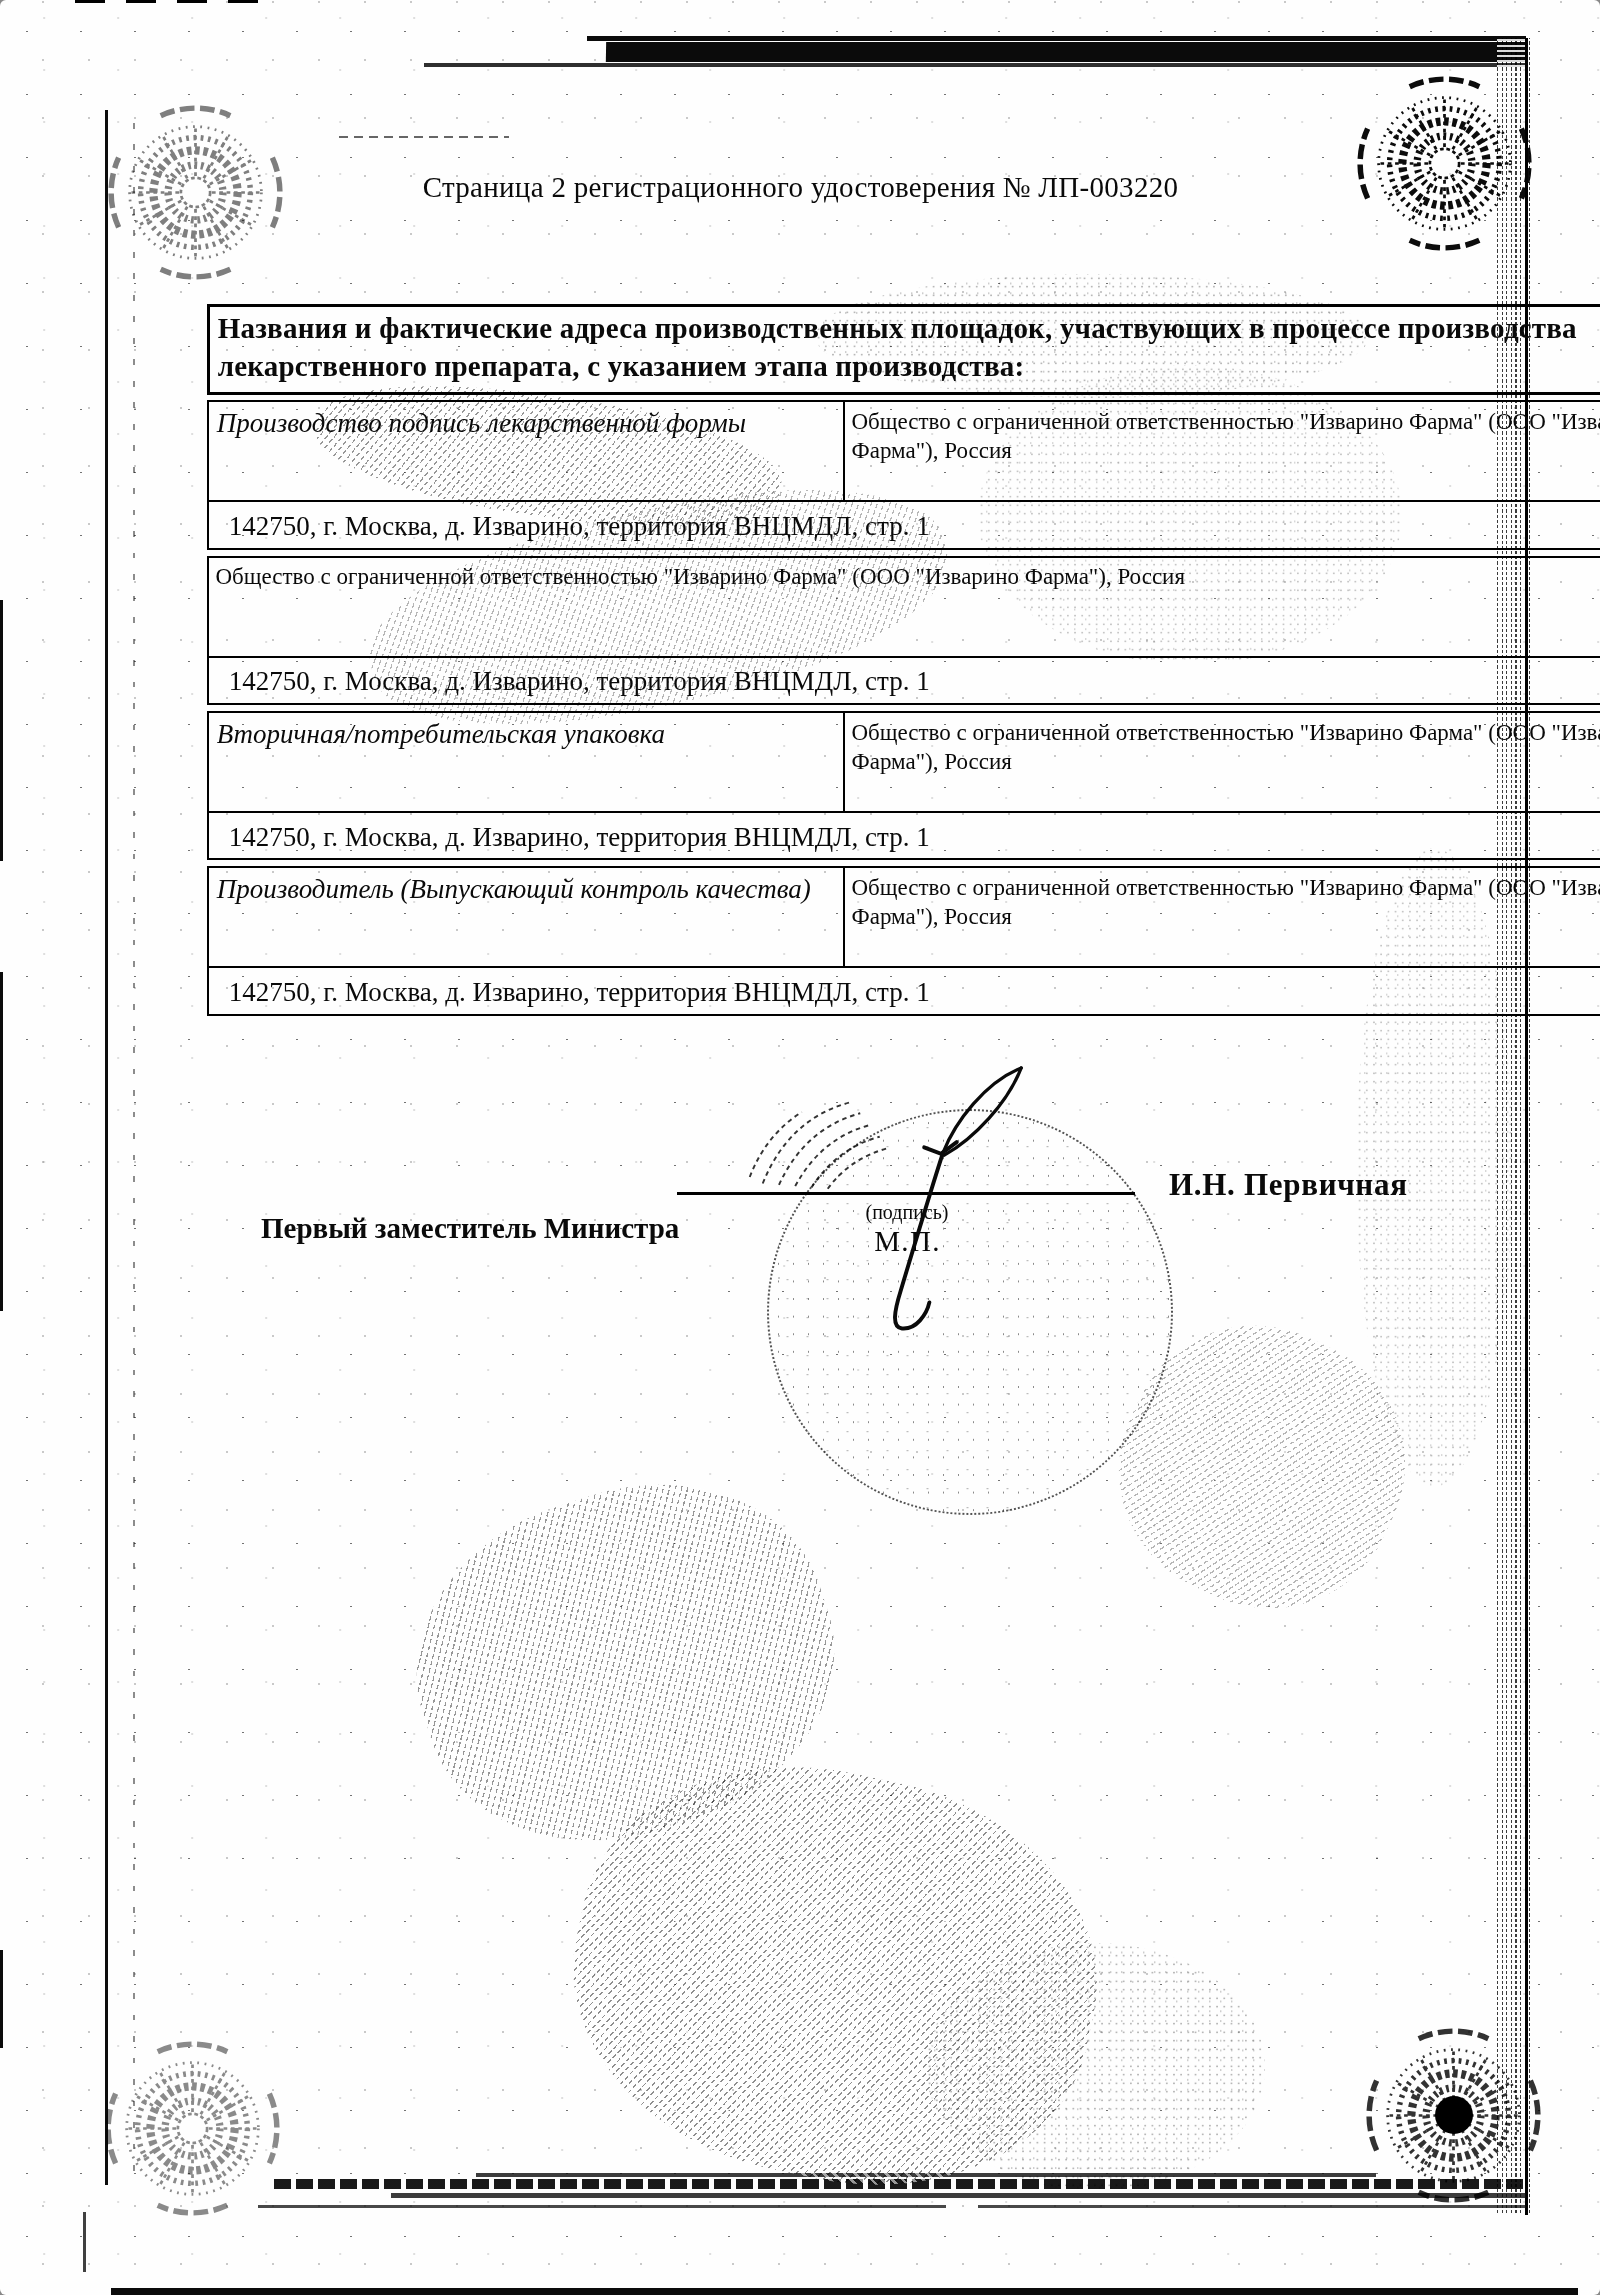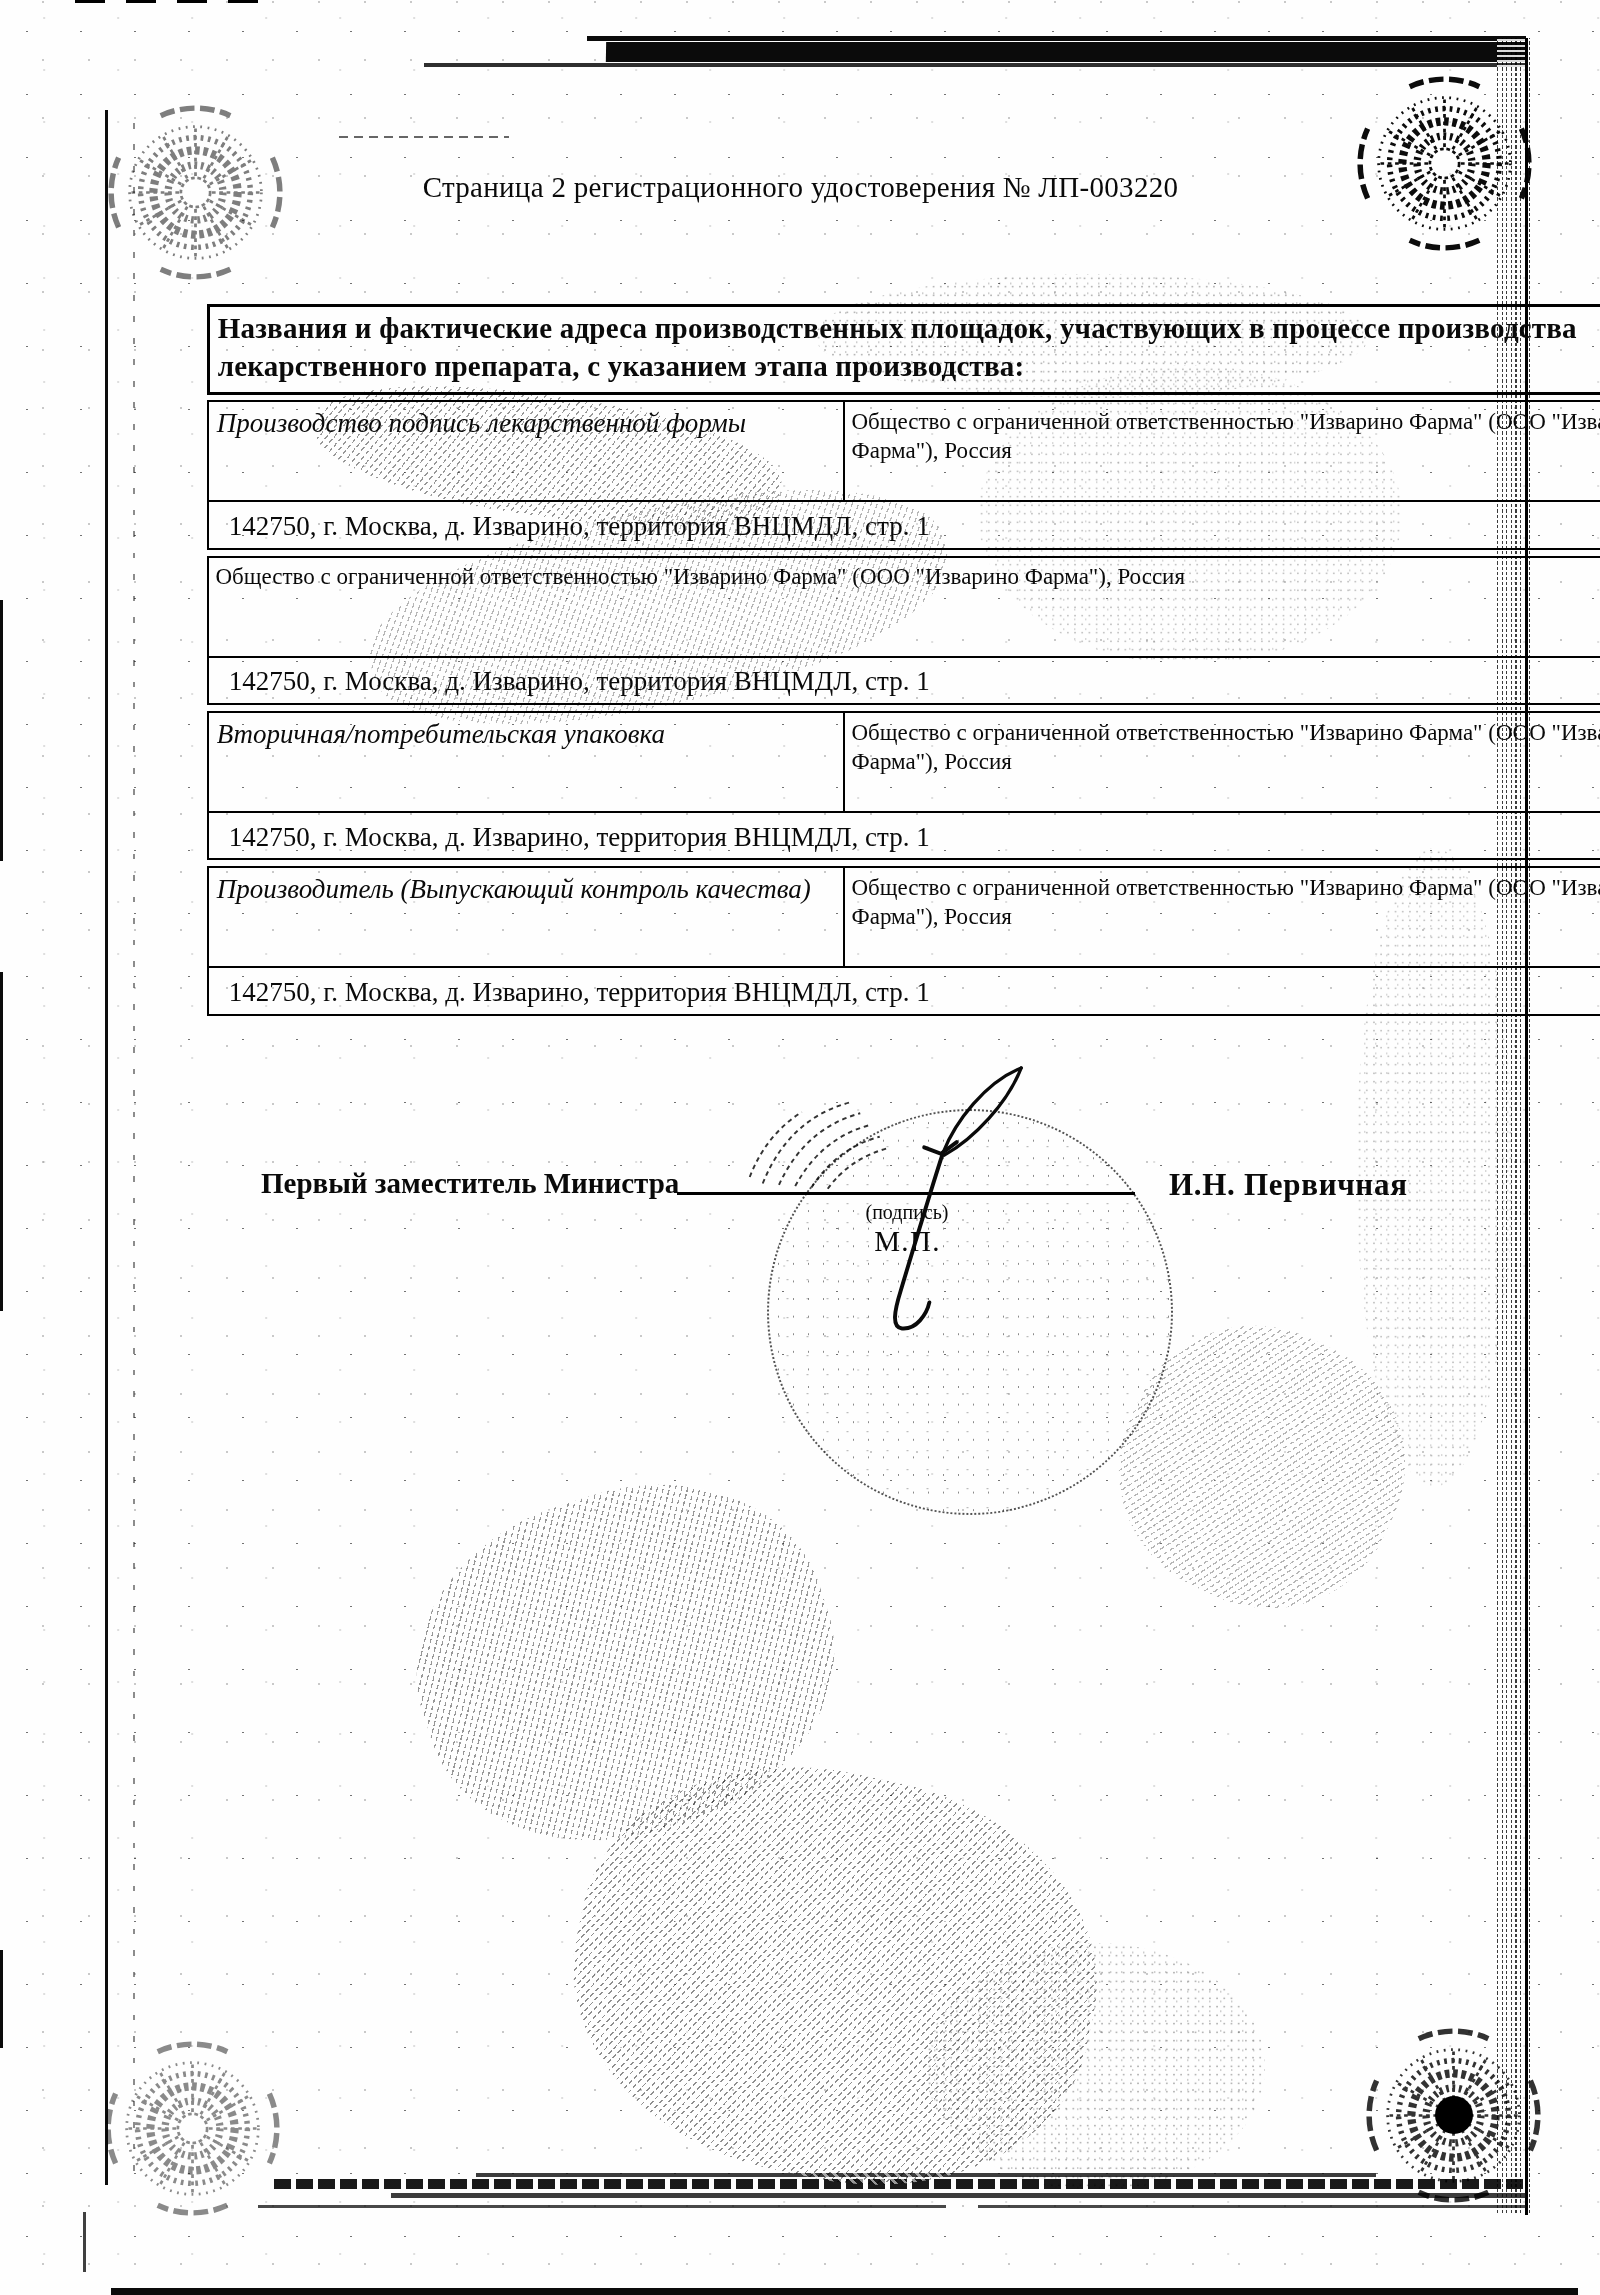--- a/index.html
+++ b/index.html
@@ -8,20 +8,21 @@
     width:1600px;height:2295px;
     margin:0 auto;
     background:
       radial-gradient(circle, rgba(0,0,0,.55) 0.7px, transparent 1px) 0 0 / 54px 63px,
       radial-gradient(circle, rgba(0,0,0,.45) 0.6px, transparent 0.8px) 20px 31px / 46px 58px,
       radial-gradient(circle, rgba(0,0,0,.4) 0.5px, transparent 0.8px) 7.2px 44px / 74px 52px,
       #fefefe;
     font-family:"Liberation Serif", serif;
     color:#0a0a0a;
     overflow:hidden;
+    border-radius:6px;
   }
   .abs{position:absolute;}
   .noint{user-select:none;}
 
   
   .bar{position:absolute;background:#0b0b0b;}
   .dashbar{position:absolute;background:repeating-linear-gradient(90deg,#000 0 9px,transparent 9px 15px);}
   .vline-left{position:absolute;left:105px;top:110px;width:3.3px;height:2075px;background:#0c0c0c;}
   .vline-left2{position:absolute;left:133px;top:117px;width:2px;height:2054px;opacity:.45;
     background:repeating-linear-gradient(0deg,#000 0 5.9px,transparent 5.9px 21.5px);}
@@ -50,21 +51,21 @@
   .tcaption{border:3.3px solid #000;font-weight:bold;font-size:29px;line-height:1.3;
     padding:3.3px 5.2px 5.9px 7.8px;letter-spacing:0.2px;}
   .tgroup{border:2px solid #000;margin-top:5.9px;}
   .trow{display:flex;border-bottom:2px solid #000;min-height:98px;}
   .tcell{box-sizing:border-box;}
   .stage{width:636px;font-style:italic;font-size:27px;padding:5.9px 7.8px;border-right:2px solid #000;}
   .comp{flex:1;font-size:23px;line-height:1.28;padding:4.6px 3.9px 4.6px 6.5px;}
   .taddr{font-size:27px;padding:8.5px 6.5px 5.9px 7.8px;margin-left:12px;}
 
   
-  .sig-role{position:absolute;left:261px;top:1167px;font-size:29px;font-weight:bold;white-space:nowrap;}
+  .sig-role{position:absolute;left:261px;top:1212px;font-size:29px;font-weight:bold;white-space:nowrap;}
   .sig-line{position:absolute;left:677px;top:1192px;width:458px;height:3.3px;background:#000;}
   .sig-caption{position:absolute;left:809px;top:1201px;width:196px;text-align:center;font-size:20px;}
   .sig-seal{position:absolute;left:836px;top:1225px;width:143px;text-align:center;font-size:29px;letter-spacing:1.3px;}
   .sig-name{position:absolute;left:1169px;top:1167px;font-size:31px;font-weight:bold;letter-spacing:0.7px;white-space:nowrap;}
   .stamp{position:absolute;left:767px;top:1109px;width:402px;height:402px;border-radius:50%;
     border:2.6px dotted rgba(0,0,0,.75);
     background:
       radial-gradient(circle, rgba(0,0,0,.5) 0.7px, transparent 1px) 2px 3.3px/15px 17.6px,
       radial-gradient(circle, rgba(0,0,0,.35) 0.7px, transparent 0.9px) 8.5px 7.2px/20px 19px;
     opacity:.9;}

